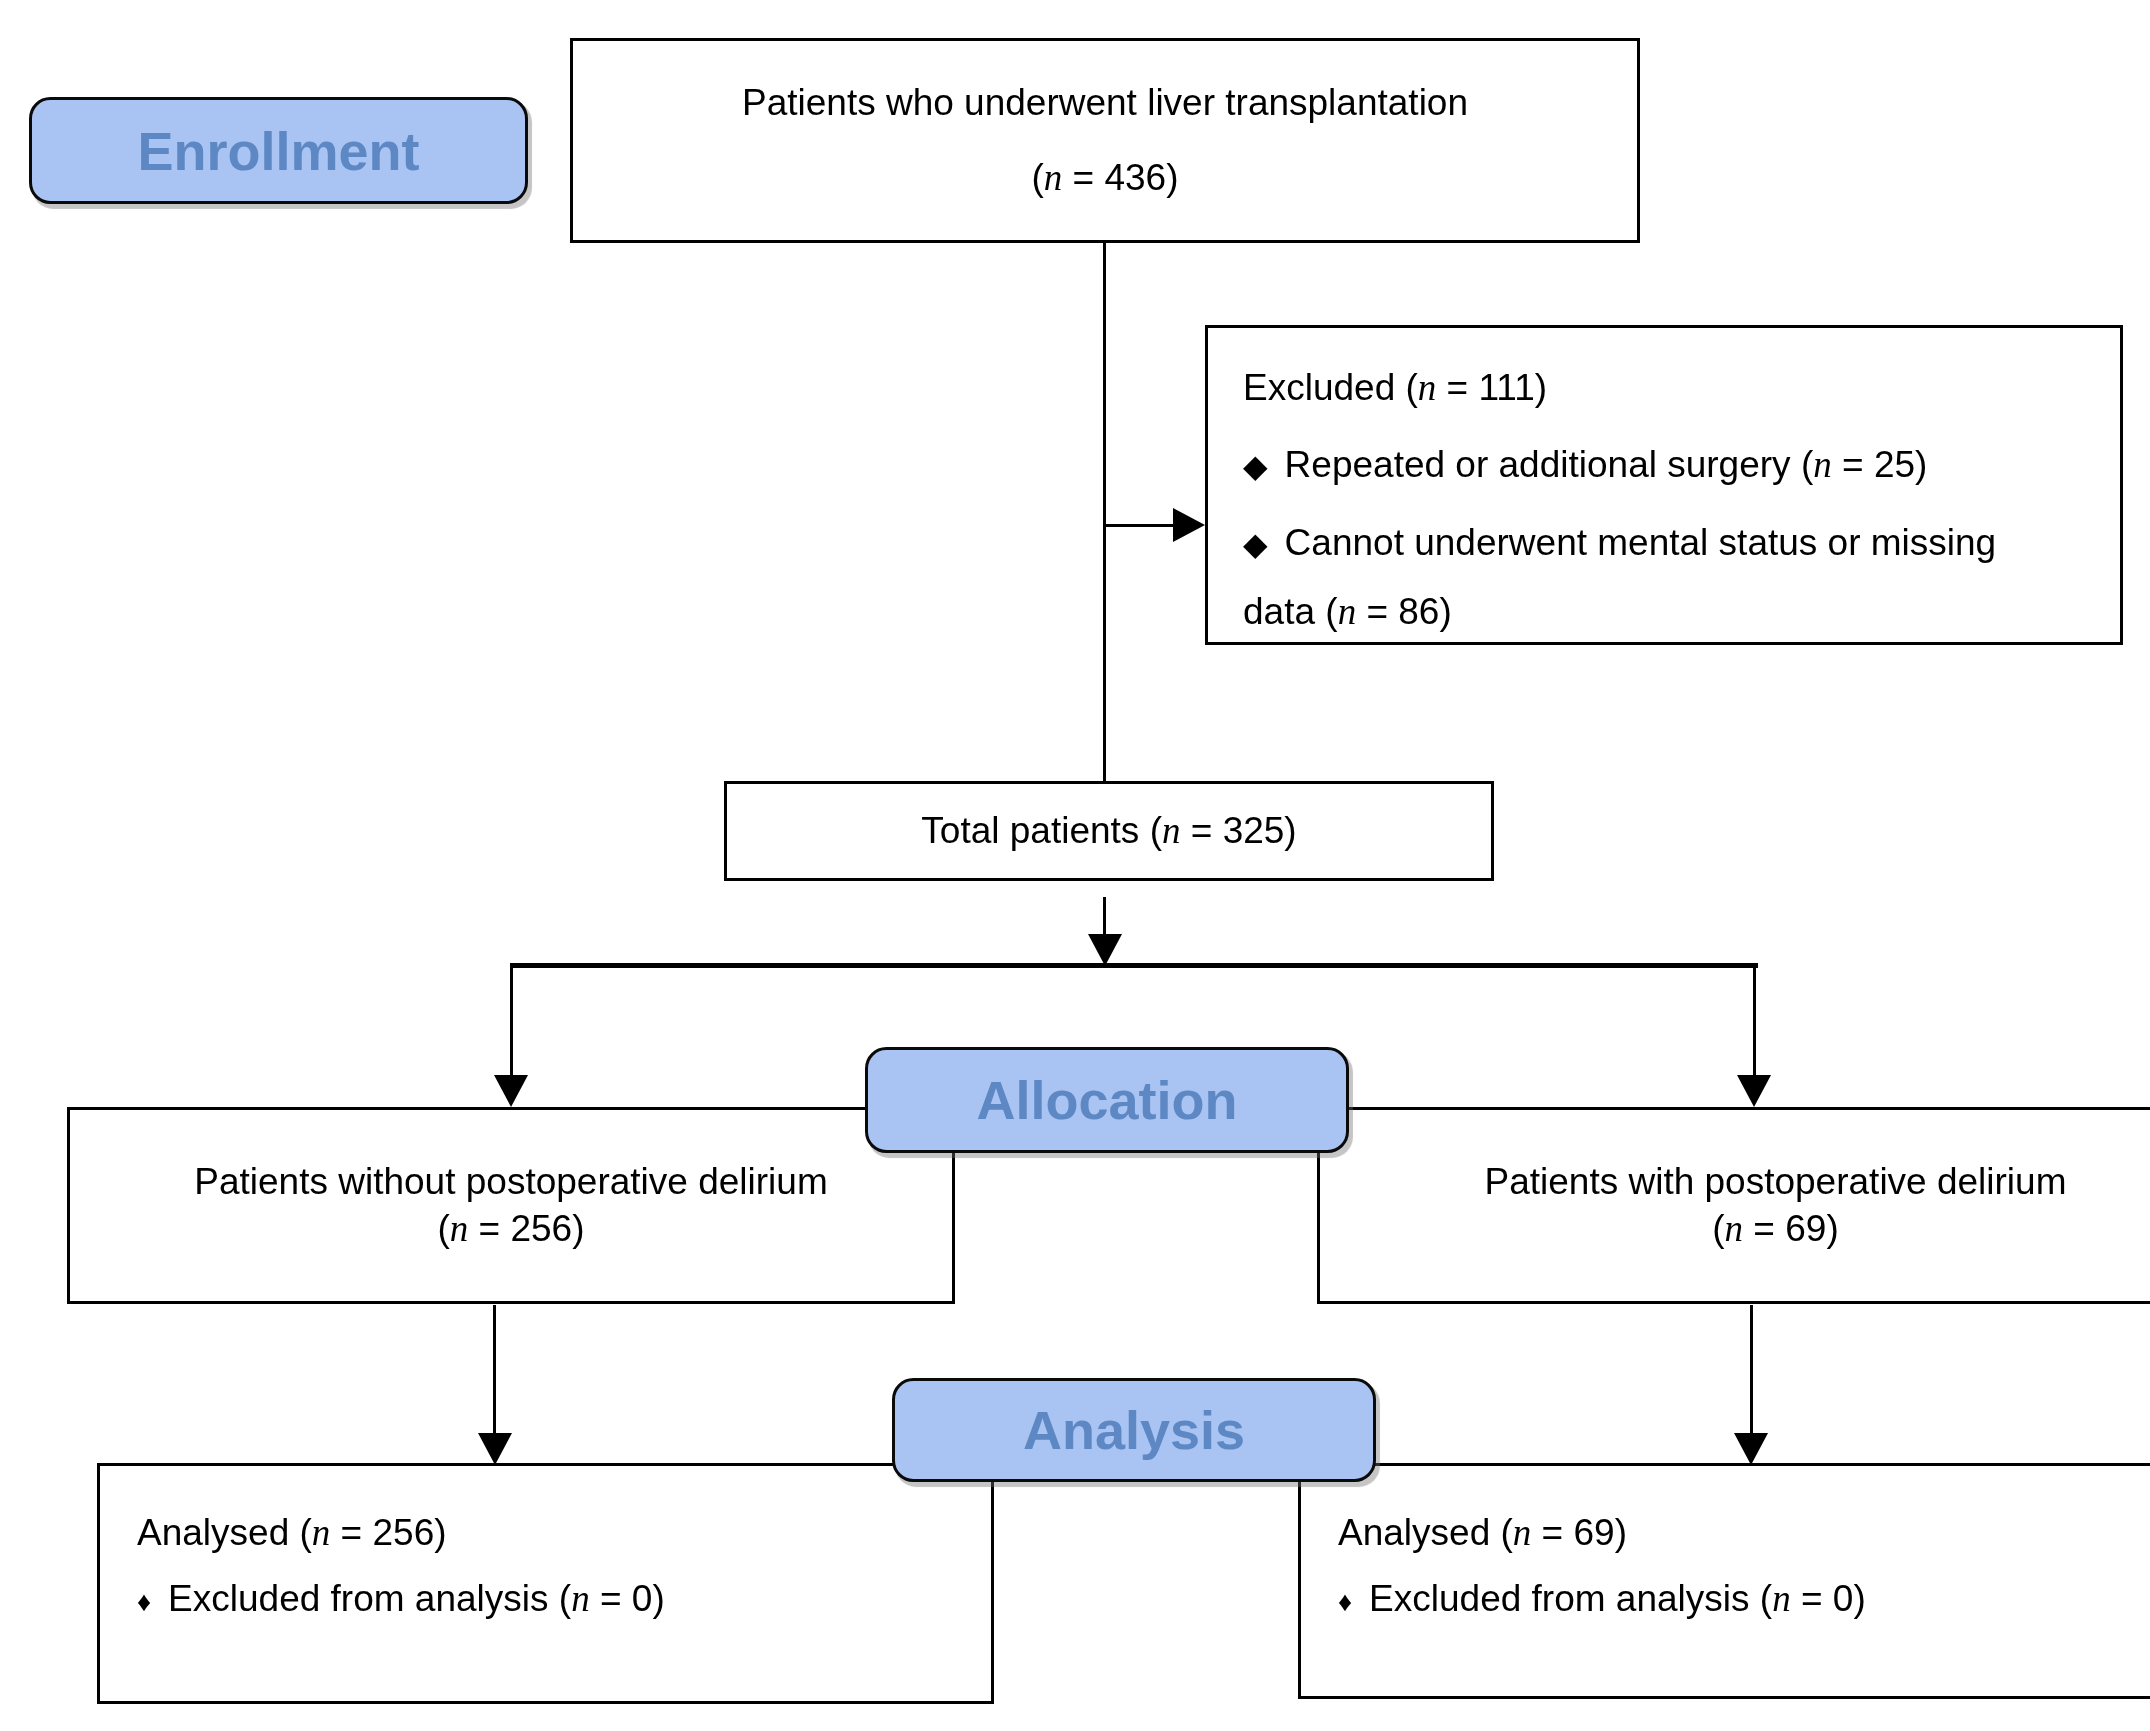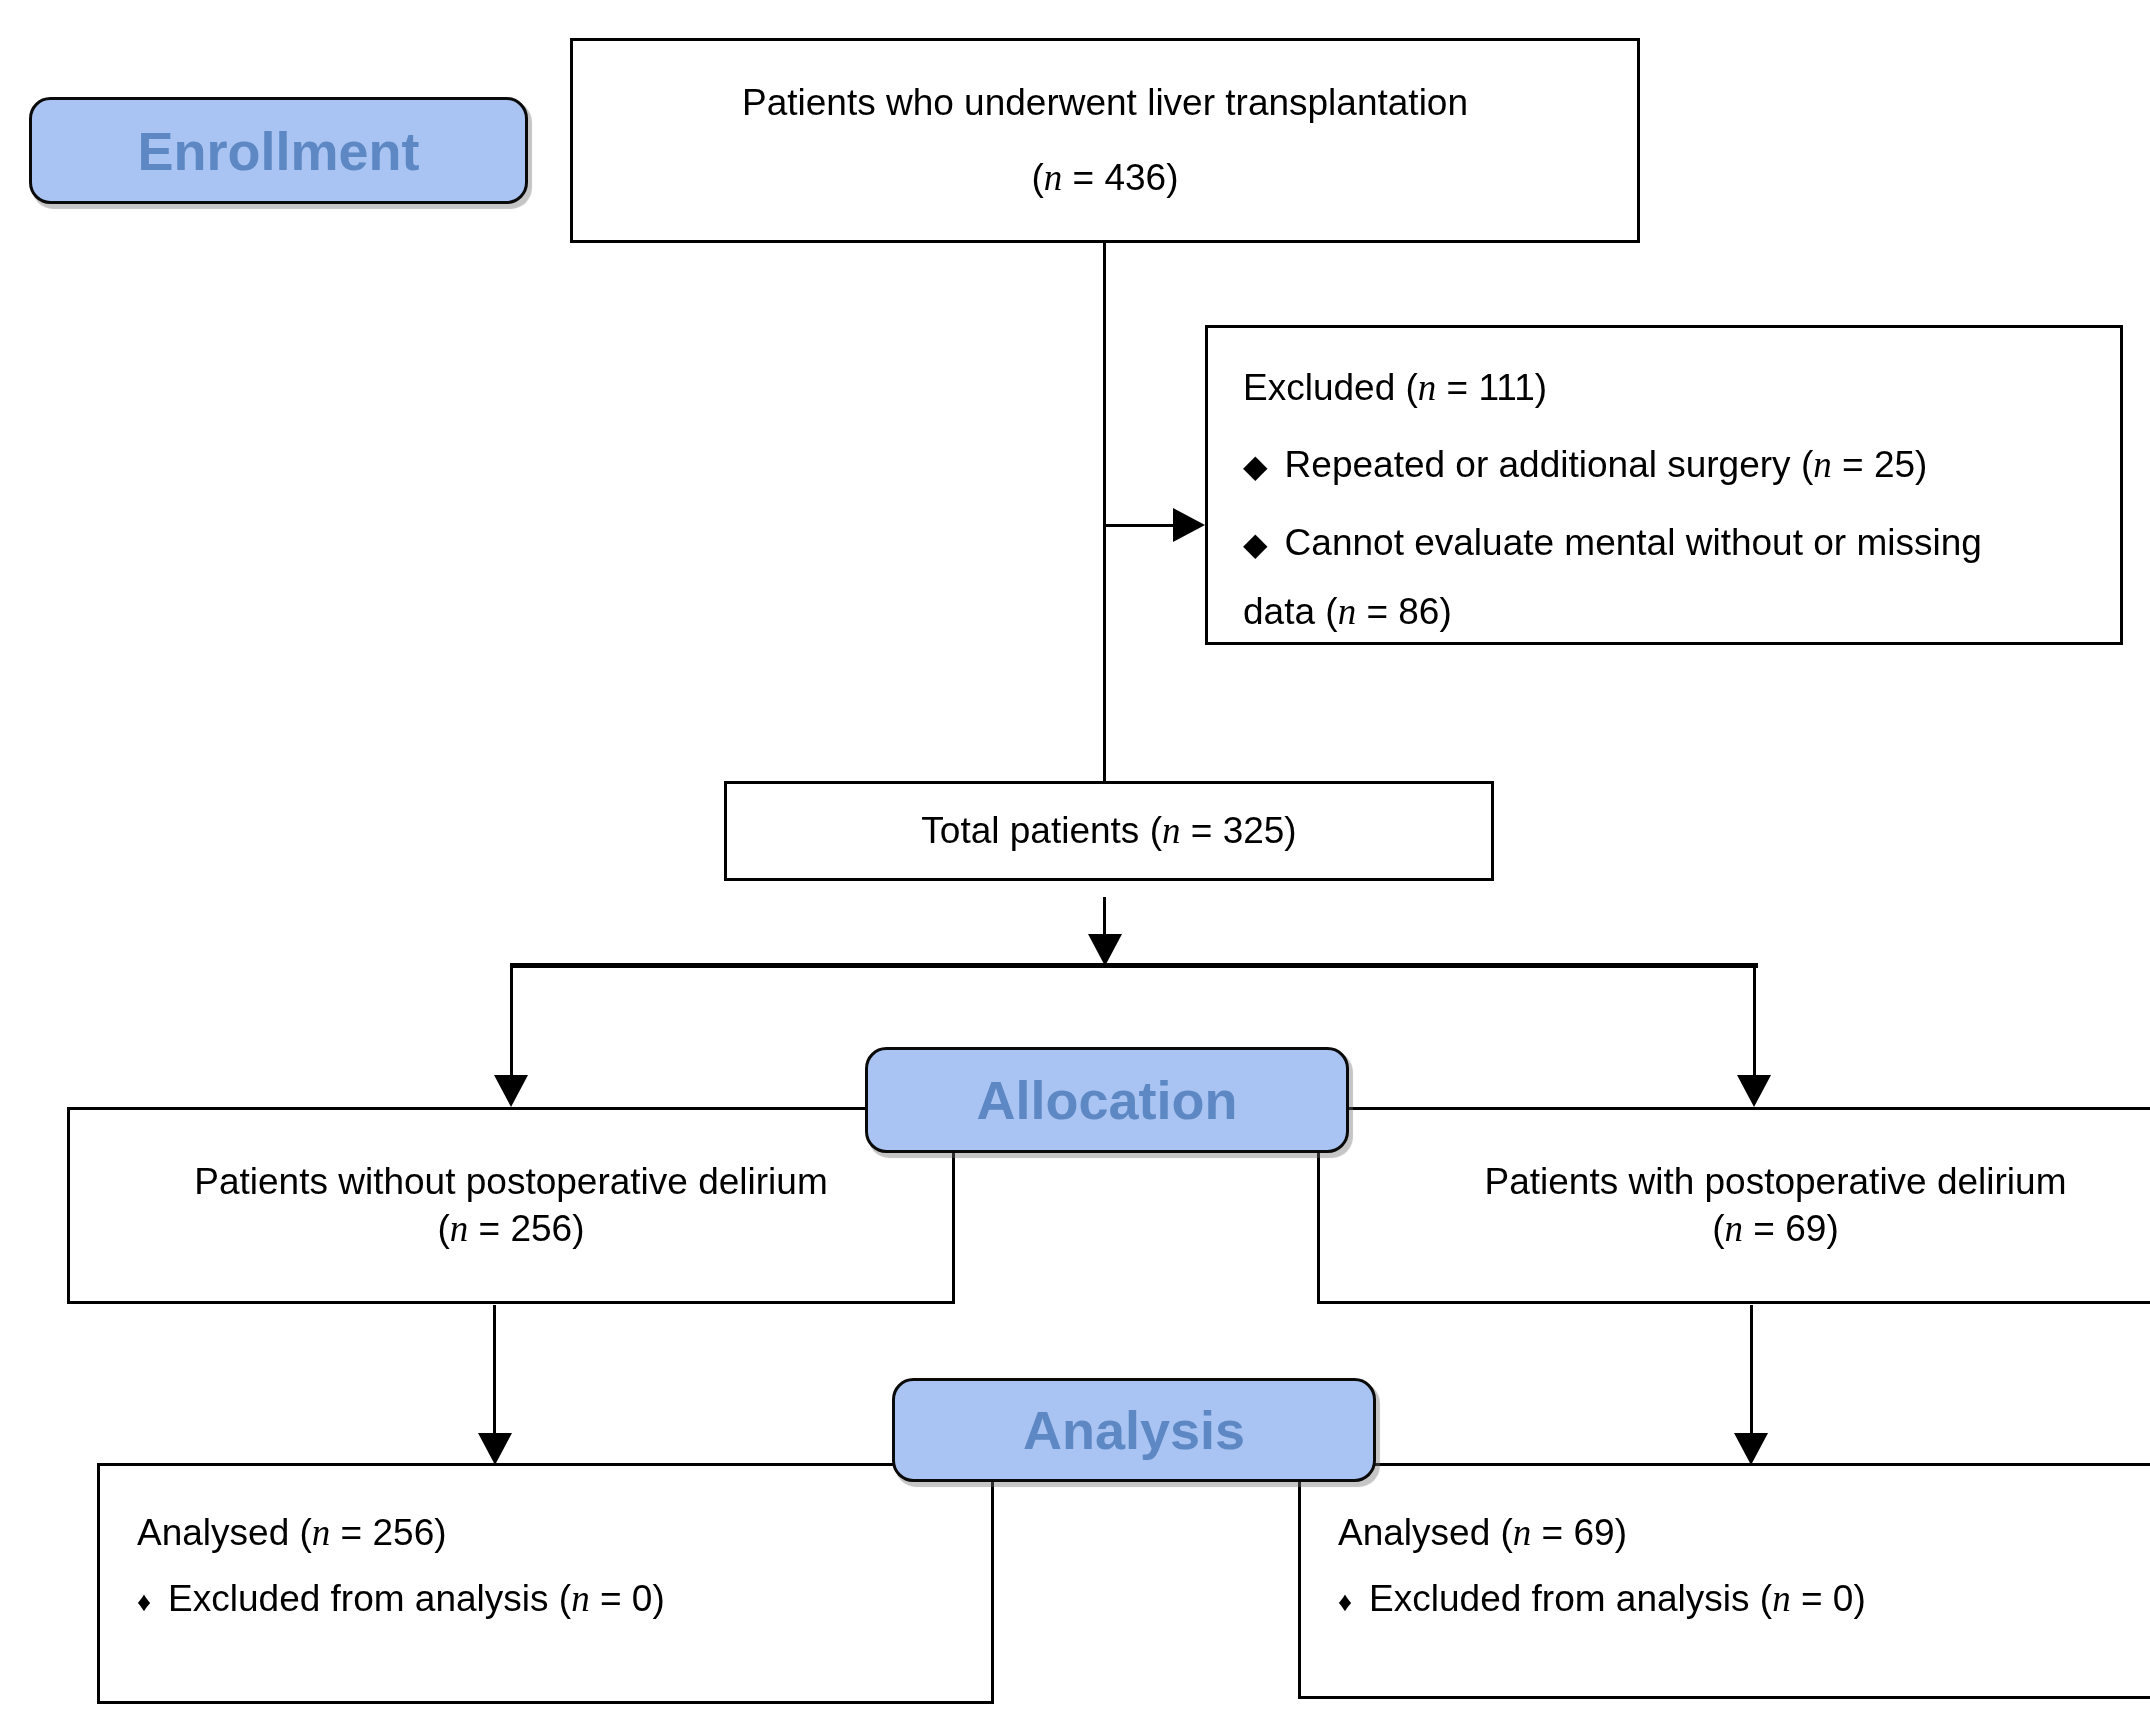--- a/index.html
+++ b/index.html
@@ -137,21 +137,21 @@
   <div class="box lefty" id="excluded-box" style="left:1205px;top:325px;width:918px;height:320px;">
     <div><span>Excluded</span><span> </span><span>(</span><span class="nvar">n</span><span> = </span><span>111</span><span>)</span></div>
 
     <div class="bullet-row">
       <span class="bullet-lg">◆</span>
       <span><span>Repeated or additional surgery</span><span>  </span><span>(</span><span class="nvar">n</span><span> = </span><span>25</span><span>)</span></span>
     </div>
 
     <div class="bullet-row">
       <span class="bullet-lg">◆</span>
-      <span>Cannot evaluate mental without or missing</span>
+      <span>Cannot underwent mental status or missing</span>
     </div>
     <div class="wrap-line"><span>data</span><span> </span><span>(</span><span class="nvar">n</span><span> = </span><span>86</span><span>)</span></div>
   </div>
 
   <div class="box centered" id="total-box" style="left:724px;top:781px;width:770px;height:100px;">
     <div><span>Total patients</span><span> </span><span>(</span><span class="nvar">n</span><span> = </span><span>325</span><span>)</span></div>
   </div>
 
   <div class="box centered gap30" id="alloc-left-box" style="left:67px;top:1107px;width:888px;height:197px;">
     <div>Patients without postoperative delirium</div>

